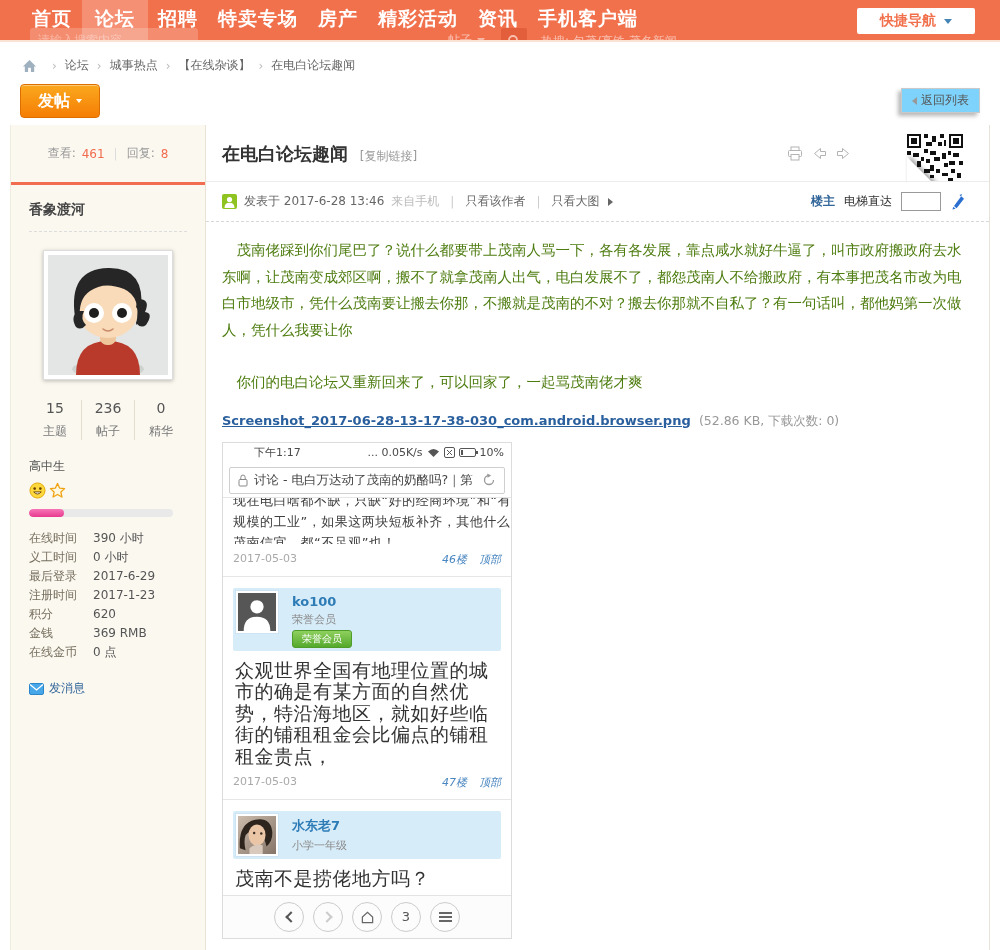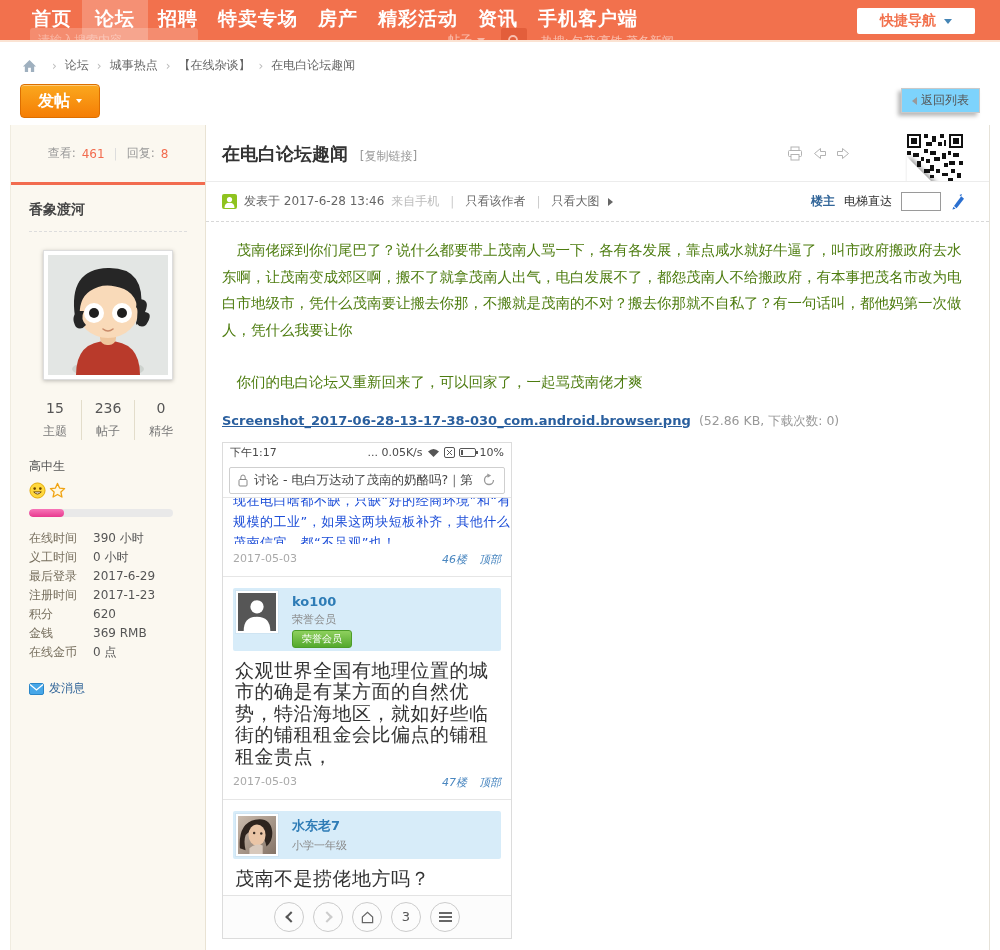--- a/index.html
+++ b/index.html
@@ -2,21 +2,21 @@
 <html><head>
 <meta charset="utf-8">
 <style>
   * { margin:0; padding:0; box-sizing:border-box; }
   html,body { width:1000px; height:950px; overflow:hidden; background:#fff;
     font-family:"DejaVu Sans","Liberation Sans",sans-serif; }
   body { position:relative; font-size:12px; color:#333; }
 
   
   .topbar { position:absolute; top:0; left:0; width:1000px; height:42px;
-    background:#f2714d; overflow:hidden; border-bottom:2px solid #fbe3d3;font-family:Liberation Serif, serif; }
+    background:#f2714d; overflow:hidden; border-bottom:2px solid #fbe3d3; }
   .nav-items { position:absolute; top:0; left:22px; height:42px; display:flex; align-items:flex-start; }
   .nav-item { padding:6px 10px 20px; color:#fff; font-size:19px; font-weight:bold;
     letter-spacing:1px; cursor:pointer; white-space:nowrap; }
   .nav-item.active { background:rgba(255,255,255,.22); padding-left:13px; padding-right:13px; }
   .search-peek { position:absolute; top:28px; left:30px; width:700px; height:14px;
     display:flex; align-items:flex-start; opacity:.55; color:#fff; }
   .peek-input { width:168px; height:24px; background:rgba(255,255,255,.35); border-radius:3px;
     padding:4px 8px; font-size:12px; color:rgba(255,255,255,.85); }
   .peek-cat { margin-left:250px; font-size:12px; padding-top:4px; display:flex; align-items:center; gap:5px; }
   .caret-down { width:0; height:0; border-left:4px solid transparent; border-right:4px solid transparent;
@@ -107,31 +107,31 @@
   .post-body { padding:15px 18px 0 16px; }
   .post-body p { font-size:14.5px; line-height:26.5px; color:#4d7c0f; text-indent:1em; }
   .post-body p.gap { margin-top:26px; }
   .attach-line { margin-top:17px; font-size:13px; }
   .attach-link { color:#2a5f9e; font-weight:bold; text-decoration:underline; cursor:pointer; }
   .attach-info { color:#999; font-size:12.5px; margin-left:4px; }
 
   
   .phone { margin-top:12px; width:290px; height:497px; border:1px solid #dcdcdc; background:#fff;
     position:relative; overflow:hidden; cursor:pointer; }
-  .ph-status { height:20px; display:flex; align-items:center; padding:0 7px; font-size:11px; color:#4a4a4a; }
+  .ph-status { height:20px; display:flex; align-items:center; padding:0 7px; font-size:11px; color:#4a4a4a;margin-left:24px; }
   .ph-status .right { margin-left:auto; display:flex; align-items:center; gap:4px; }
   .ph-batt { width:17px; height:9px; border:1px solid #555; border-radius:2px; position:relative; }
   .ph-batt::after { content:""; position:absolute; right:-3px; top:2px; width:2px; height:3px; background:#555; }
   .ph-batt .bfill { position:absolute; left:1px; top:1px; bottom:1px; width:2px; background:#555; }
   .ph-addr { margin:4px 6px 3px; height:27px; border:1px solid #cfcfcf; border-radius:2px;
     display:flex; align-items:center; padding:0 8px; gap:6px; }
   .ph-addr .t { font-size:12.5px; color:#444; flex:1; white-space:nowrap; overflow:hidden; }
   .ph-hr { border-top:1px solid #e6e6e6; }
   .ph-clip { height:46px; overflow:hidden; padding:0 10px; margin-top:0; }
-  .ph-clip .ln { font-size:13px; line-height:21px; color:#1d4ed8; white-space:nowrap;
+  .ph-clip .ln { font-size:13px; line-height:21px; color:#404040; white-space:nowrap;
     letter-spacing:.5px; }
   .ph-clip .ln:first-child { margin-top:-8px; }
   .ph-meta { display:flex; padding:8px 10px 9px; font-size:11px; color:#a9a9a9; }
   .ph-meta .r { margin-left:auto; display:flex; gap:12px; }
   .ph-meta .lnk { color:#4a87c0; cursor:pointer;font-style:italic; }
   .ph-post { padding:11px 10px 0; }
   .ph-head { background:#d7ecf9; border-radius:2px; min-height:48px; display:flex; padding:3px; }
   .ph-ava { width:42px; height:42px; border:2px solid #fff; box-shadow:0 0 0 1px #cfe4f2; background:#565656; flex:none; }
   .ph-ava svg { display:block; width:38px; height:38px; }
   .ph-info { margin-left:14px; padding-top:3px; }

